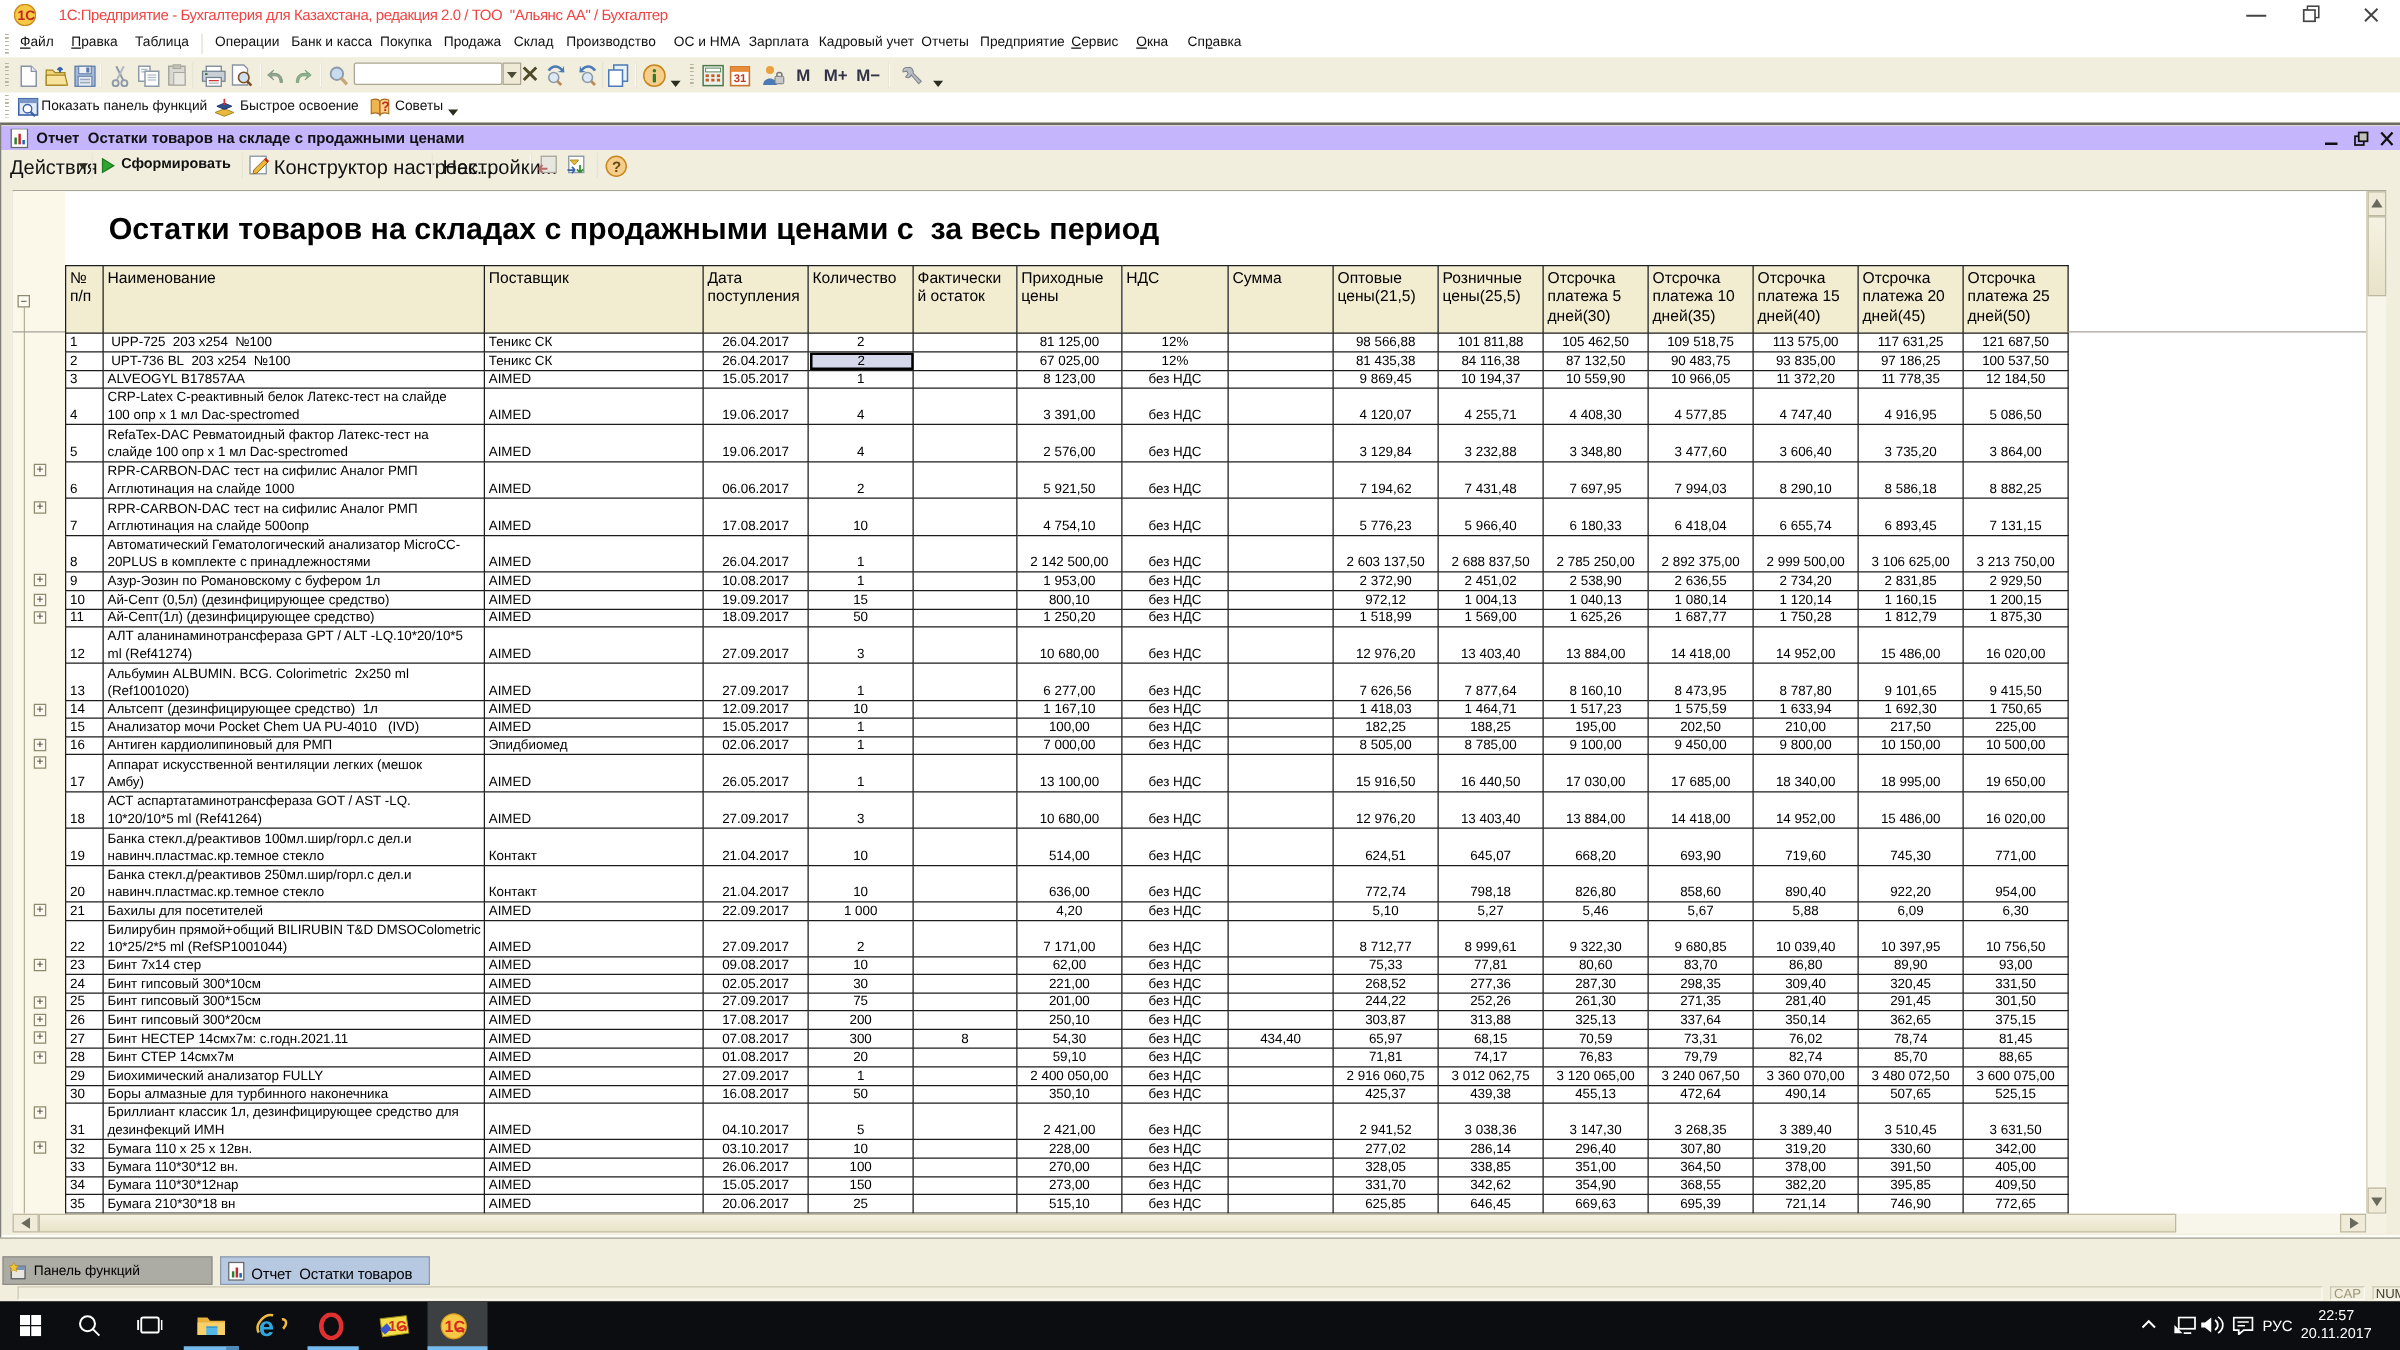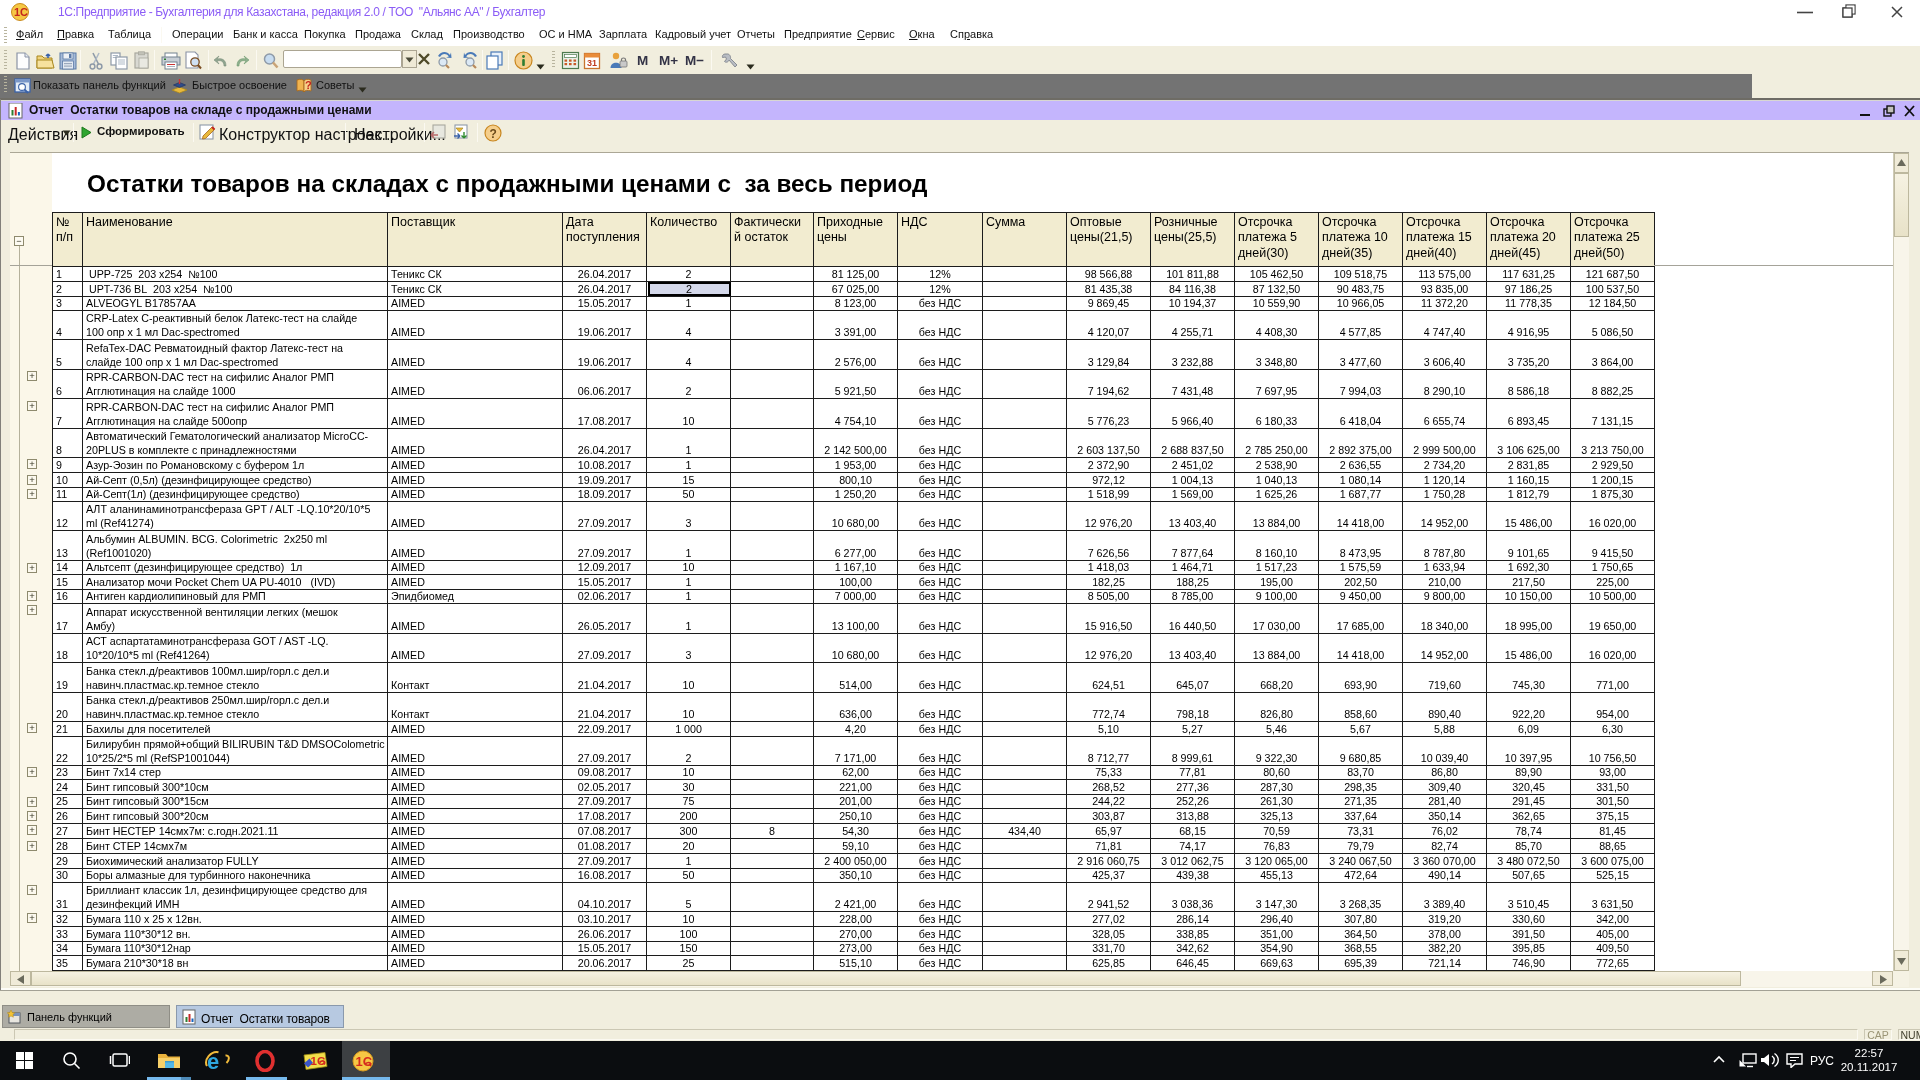--- a/index.html
+++ b/index.html
@@ -1,24 +1,24 @@
 <!DOCTYPE html>
 <html><head><meta charset="utf-8"><style>
 * { margin:0; padding:0; box-sizing:border-box; }
 html,body { width:1920px; height:1080px; overflow:hidden; font-family:"Liberation Sans",sans-serif; }
 #root { position:absolute; inset:0; width:1920px; height:1080px; background:#F1EEDE; }
 .abs { position:absolute; }
 
 #titlebar { left:0; top:0; width:1920px; height:24px; background:#FFFFFF; }
-#titletext { left:47px; top:5px; font-size:12px; letter-spacing:-0.35px; color:#8b5cf6;margin-left:11px; }
+#titletext { left:47px; top:5px; font-size:12px; letter-spacing:-0.35px; color:#ef4444; }
 #menubar { left:0; top:24px; width:1920px; height:22px; background:#ffffff; }
 .mi { position:absolute; top:4px; font-size:11px; color:#111; }
 .mi u { text-decoration:underline; }
 #toolbar1 { left:0; top:46px; width:1920px; height:28px; background:#F1EEDE; }
-#toolbar2 { left:0; top:74px; width:1752px; height:24px; background:#737373; }
+#toolbar2 { left:0; top:74px; width:1920px; height:24px; background:#ffffff; }
 .tsep { position:absolute; width:1px; background:#B5B19C; border-right:1px solid #FBF9F1; }
 .grip { position:absolute; width:3px; background-image:repeating-linear-gradient(#B8B49E 0 1px, transparent 1px 3px); }
 #mdisep { left:0; top:98px; width:1920px; height:2px; background:#6E6C65;}
 #rwtitle { left:0; top:100px; width:1920px; height:20px; background:#c4b5fd; border-top:1px solid #D8D7D2; }
 #rwtitle .t { position:absolute; left:29px; top:2px; font-size:12px; font-weight:bold; color:#111; }
 #rtoolbar { left:0; top:120px; width:1920px; height:25px; background:#F1EEDE; }
 .rtxt { position:absolute; top:6px; font-size:16px; color:#111; }
 
 #client { left:0; top:145px; width:1920px; height:860px; background:#F1EEDE; }
 #view { position:absolute; left:10px; top:8px; width:1883px; height:818px; background:#FFFFFF; overflow:hidden; }

